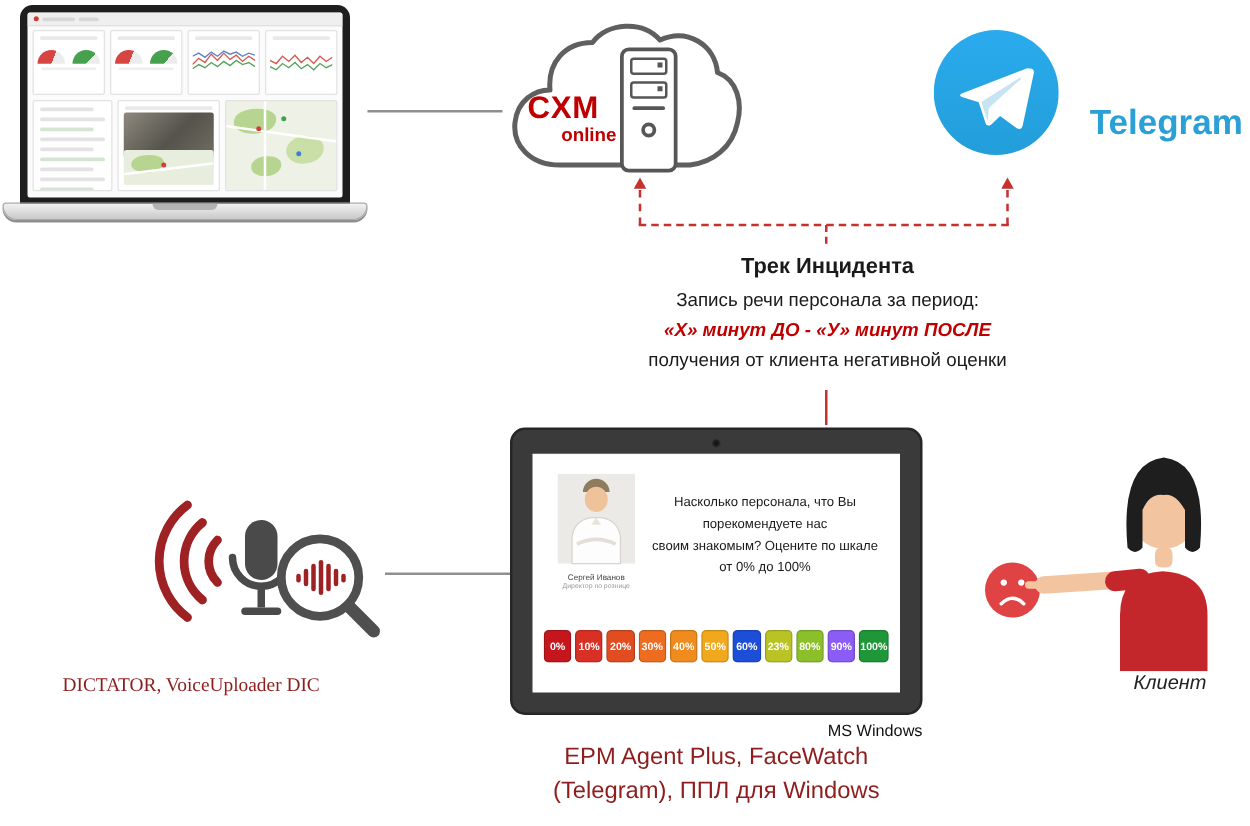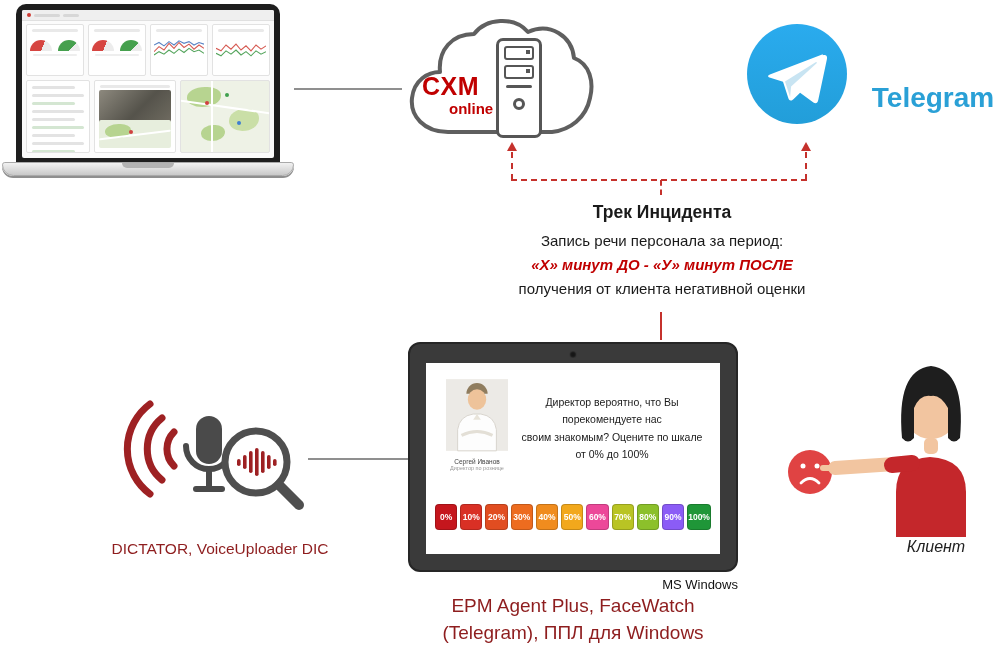--- a/index.html
+++ b/index.html
@@ -69,22 +69,22 @@
 
   
   .incident{position:absolute;left:478px;top:202px;width:368px;text-align:center;}
   .incident .t1{font-size:17.5px;font-weight:bold;margin-bottom:9px;}
   .incident .t2{font-size:15px;margin-bottom:7px;}
   .incident .t3{font-size:15px;font-weight:bold;font-style:italic;color:var(--accent-red,#b0120e);margin-bottom:7px;}
   .incident .t4{font-size:15px;}
 
   
   .voice-svg{position:absolute;left:116px;top:390px;}
-  .voice-label{position:absolute;left:50px;top:540px;width:340px;text-align:center;font-size:15.5px;font-weight:500;
-               color:var(--maroon,#8e1d1e);}
+  .voice-label{position:absolute;left:50px;top:540px;width:340px;font-size:15.5px;font-weight:500;
+               color:var(--maroon,#8e1d1e);font-family:Liberation Serif, serif;}
 
   
   .tablet{position:absolute;left:408px;top:342px;width:330px;height:230px;background:#3a3a3a;border:2px solid #262626;
           border-radius:12px;box-sizing:border-box;}
   .tablet-cam{position:absolute;left:50%;top:7px;transform:translateX(-50%);width:7px;height:7px;border-radius:50%;
               background:#161616;box-shadow:inset 0 0 2px #5a5a5a;}
   .tablet-screen{position:absolute;left:16px;right:16px;top:19px;bottom:16px;background:#fff;overflow:hidden;}
   .survey-top{display:flex;padding:15px 10px 0 20px;}
   .photo-block{width:62px;flex:none;text-align:center;}
   .cap-name{font-size:6.5px;color:#444;margin-top:2px;}
@@ -267,33 +267,33 @@
             <path d="M21,15 a11,11 0 0 1 22,0 z" fill="#8f7c5e"></path>
             <ellipse cx="32" cy="21" rx="9.5" ry="10.5" fill="#eec39a"></ellipse>
             <path d="M12,74 L12,52 Q14,38 28,36 L36,36 Q50,38 52,52 L52,74 Z" fill="#fdfdfd" stroke="#d8d4cc" stroke-width="1"></path>
             <path d="M32,36 l-4,6 h8 z" fill="#e8e4da"></path>
             <path d="M16,58 Q32,50 48,58" stroke="#e3dfd6" stroke-width="3" fill="none"></path>
           </svg>
           <div class="cap-name">Сергей Иванов</div>
           <div class="cap-role">Директор по рознице</div>
         </div>
         <div class="question">
-          <div>Директор вероятно, что Вы порекомендуете нас</div>
+          <div>Насколько персонала, что Вы порекомендуете нас</div>
           <div>своим знакомым? Оцените по шкале от 0% до 100%</div>
         </div>
       </div>
       <div class="nps">
           <span class="nps-btn" style="background: rgb(197, 22, 29);">0%</span>
           <span class="nps-btn" style="background: rgb(217, 48, 37);">10%</span>
           <span class="nps-btn" style="background: rgb(225, 77, 33);">20%</span>
           <span class="nps-btn" style="background: rgb(237, 108, 31);">30%</span>
           <span class="nps-btn" style="background: rgb(240, 140, 30);">40%</span>
           <span class="nps-btn" style="background: rgb(242, 168, 28);">50%</span>
-          <span class="nps-btn" style="background: #ec4899;">60%</span>
-          <span class="nps-btn" style="background: rgb(185, 196, 36);">70%</span>
+          <span class="nps-btn" style="background: #1d4ed8;">60%</span>
+          <span class="nps-btn" style="background: rgb(185, 196, 36);">23%</span>
           <span class="nps-btn" style="background: rgb(140, 192, 43);">80%</span>
           <span class="nps-btn" style="background: #8b5cf6;">90%</span>
           <span class="nps-btn" style="background: rgb(31, 150, 56);">100%</span>
         </div>
     </div>
   </div>
   <div class="os-label">MS Windows</div>
   <div class="sw-label">
     <div>EPM Agent Plus, FaceWatch</div>
     <div>(Telegram), ППЛ для Windows</div>

